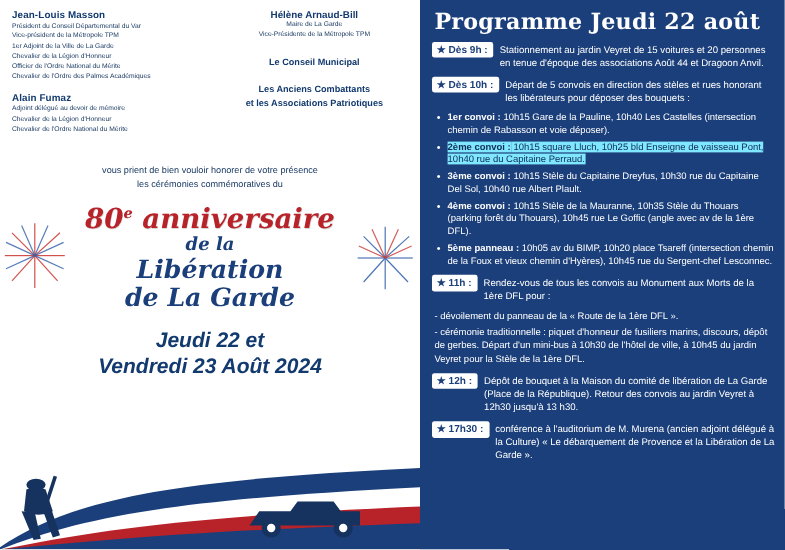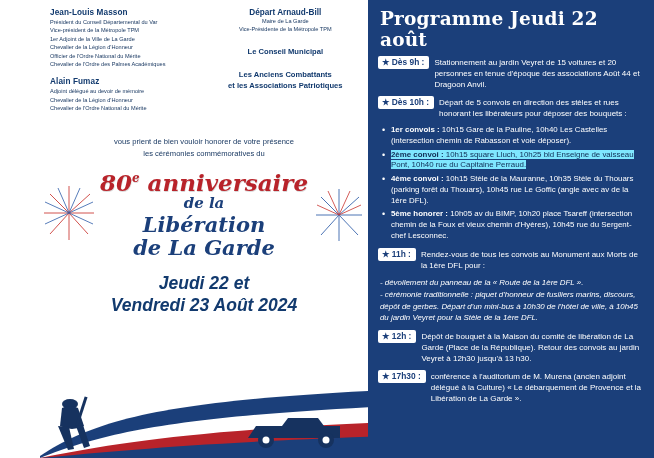--- a/index.html
+++ b/index.html
@@ -4,21 +4,21 @@
 <style>
   * { box-sizing: border-box; }
   html, body { margin:0; padding:0; }
   body {
     width: 654px; height: 458px;
     background: #ffffff;
     font-family: "Liberation Sans", sans-serif;
     overflow: hidden;
     position: relative;
   }
-  .page { position: relative; width: 654px; height: 400px; display: flex; padding-left: 40px; }
+  .page { position: relative; width: 654px; height: 400px; display: flex; }
 
   
   .left {
     position: relative;
     width: 350px; height: 458px;
     background: #ffffff;
     overflow: hidden;
   }
   .left-inner { position: relative; z-index: 3; padding: 8px 10px 0 10px; }
 
@@ -116,21 +116,21 @@
     font-size: 7.9px; line-height: 1.36; margin-bottom: 3px;
     padding-left: 9px; position: relative;
   }
   .convoy::before {
     content: "•"; position: absolute; left: 0; top: -1px;
     color: #ffffff; font-size: 9px;
   }
   .convoy .lbl { font-weight: bold; }
   .hl { background: #7fe7ff; color: #0f2d55; }
 
-  .sub-list { margin: 3px 0 0 2px; font-size: 7.9px; line-height: 1.45; font-style: italic; }
+  .sub-list { margin: 3px 0 0 2px; font-size: 7.9px; line-height: 1.45; }
   .sub-list div { margin-bottom: 1px; }
 
   .mt6 { margin-top: 6px; }
 </style>
 </head>
 <body>
 
 <div class="page">
 
   <div class="left">
@@ -212,21 +212,21 @@
           </div>
           <div class="person">
             <div class="nm">Alain Fumaz</div>
             <div class="ttl" style="white-space:pre-line;">Adjoint délégué au devoir de mémoire
 Chevalier de la Légion d'Honneur
 Chevalier de l'Ordre National du Mérite</div>
           </div>
         </div>
         <div class="col-b">
           <div class="blk">
-            <div class="nm">Départ Arnaud-Bill</div>
+            <div class="nm">Hélène Arnaud-Bill</div>
             <div class="ttl" style="white-space:pre-line;">Maire de La Garde
 Vice-Présidente de la Métropole TPM</div>
           </div>
           <div class="blk">
             <div class="bold-line">Le Conseil Municipal</div>
           </div>
           <div class="blk">
             <div class="bold-line">Les Anciens Combattants</div>
             <div class="bold-line">et les Associations Patriotiques</div>
           </div>
@@ -260,30 +260,33 @@
       <div class="etext">Stationnement au jardin Veyret de 15 voitures et 20 personnes en tenue d'époque des associations Août 44 et Dragoon Anvil.</div>
     </div>
 
     <div class="entry">
       <div class="chip">★ Dès 10h :</div>
       <div class="etext">Départ de 5 convois en direction des stèles et rues honorant les libérateurs pour déposer des bouquets :</div>
     </div>
 
     <div class="convoy-list">
       <div class="convoy">
-        <span class="lbl">1er convois :</span><span> 10h15 Gare de la Pauline, 10h40 Les Castelles (intersection chemin de Rabasson et voie déposer).</span>
+        <span class="lbl">1er convoi :</span><span> 10h15 Gare de la Pauline, 10h40 Les Castelles (intersection chemin de Rabasson et voie déposer).</span>
       </div>
       <div class="convoy">
         <span class="lbl hl">2ème convoi :</span><span class="hl"> 10h15 square Lluch, 10h25 bld Enseigne de vaisseau Pont, 10h40 rue du Capitaine Perraud.</span>
       </div>
       <div class="convoy">
+        <span class="lbl">3ème convoi :</span><span> 10h15 Stèle du Capitaine Dreyfus, 10h30 rue du Capitaine Del Sol, 10h40 rue Albert Plault.</span>
+      </div>
+      <div class="convoy">
         <span class="lbl">4ème convoi :</span><span> 10h15 Stèle de la Mauranne, 10h35 Stèle du Thouars (parking forêt du Thouars), 10h45 rue Le Goffic (angle avec av de la 1ère DFL).</span>
       </div>
       <div class="convoy">
-        <span class="lbl">5ème honorer :</span><span> 10h05 av du BIMP, 10h20 place Tsareff (intersection chemin de la Foux et vieux chemin d'Hyères), 10h45 rue du Sergent-chef Lesconnec.</span>
+        <span class="lbl">5ème panneau :</span><span> 10h05 av du BIMP, 10h20 place Tsareff (intersection chemin de la Foux et vieux chemin d'Hyères), 10h45 rue du Sergent-chef Lesconnec.</span>
       </div>
     </div>
 
     <div class="entry mt6">
       <div class="chip">★ 11h :</div>
       <div class="etext">Rendez-vous de tous les convois au Monument aux Morts de la 1ère DFL pour :</div>
     </div>
     <div class="sub-list">
       <div>- dévoilement du panneau de la « Route de la 1ère DFL ».</div>
       <div>- cérémonie traditionnelle : piquet d'honneur de fusiliers marins, discours, dépôt de gerbes. Départ d'un mini-bus à 10h30 de l'hôtel de ville, à 10h45 du jardin Veyret pour la Stèle de la 1ère DFL.</div>

